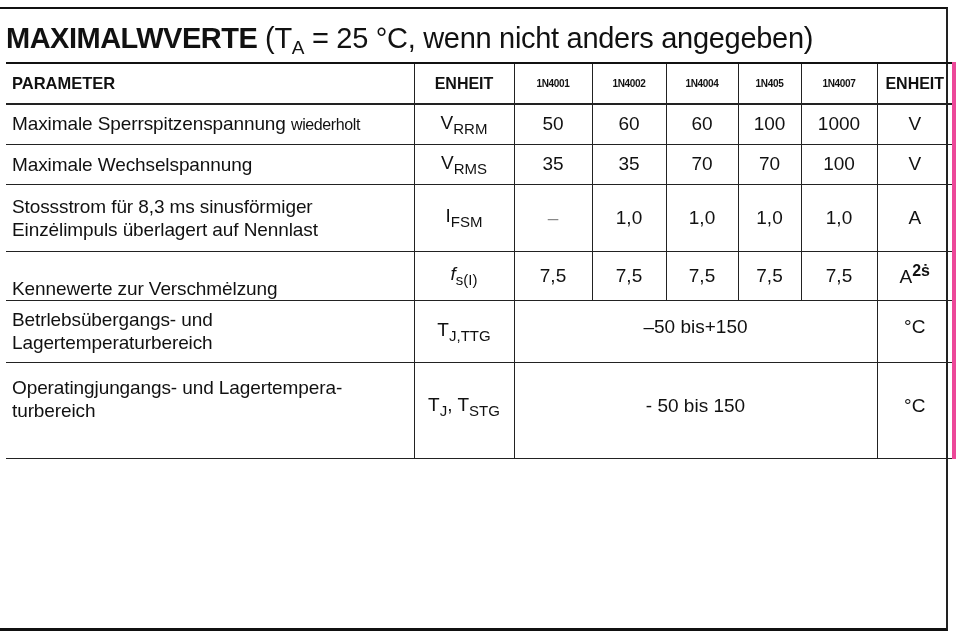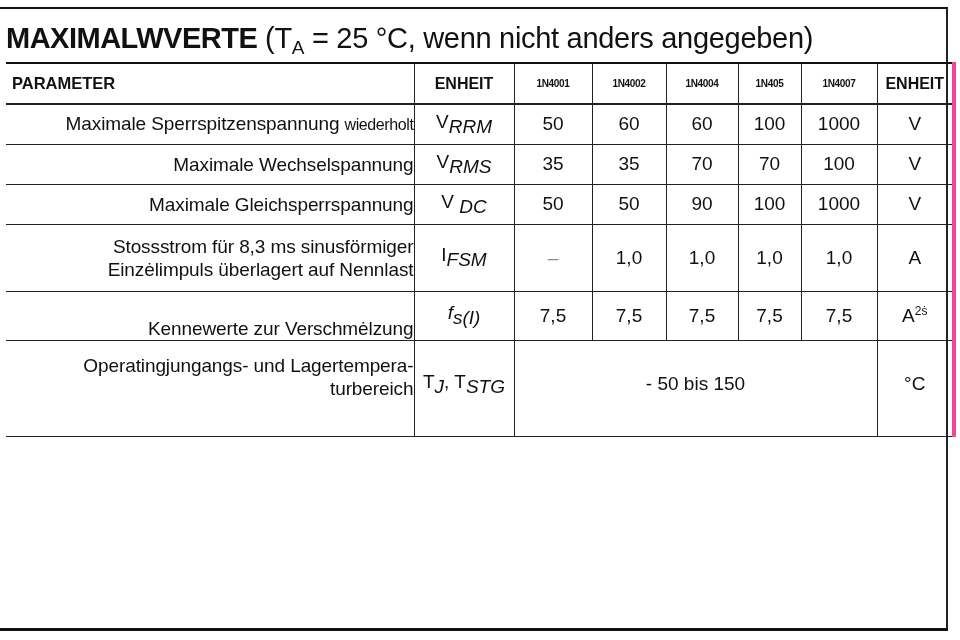--- a/index.html
+++ b/index.html
@@ -9,25 +9,25 @@
   .title b { font-weight: bold; letter-spacing: -0.5px; }
   .title sub { font-size: 19px; vertical-align: -6px; }
   table { position: absolute; left: 6px; top: 62px; border-collapse: collapse; table-layout: fixed; width: 948px; }
   td, th { border: 1px solid #222; padding: 0; font-weight: normal; }
   tr > :first-child { border-left: none; }
   tr > :last-child { border-right: 4px solid #ec4899; }
   th { height: 39px; font-weight: bold; font-size: 16px; text-align: center; border-top: 2px solid #111; border-bottom: 2px solid #222; }
   th.param { text-align: left; padding-left: 6px; font-size: 16.5px; }
   th.dev { font-size: 10px; letter-spacing: -0.3px; margin-top: 8px; }
   td { font-size: 19px; text-align: center; vertical-align: middle; }
-  td.param { text-align: right; padding-left: 6px; line-height: 23px; font-size: 19px; letter-spacing: -0.1px; }
+  td.param { text-align: left; padding-left: 6px; line-height: 23px; font-size: 19px; letter-spacing: -0.1px; }
   td.param .small { font-size: 16px; letter-spacing: -0.4px; }
-  .sym sub { font-size: 19px; vertical-align: -5px; font-style: italic; }
+  .sym sub { font-size: 15px; vertical-align: -5px; }
   .sym .it { font-style: italic; }
-  .unit sup { font-size: 12px; }
+  .unit sup { font-size: 16px; font-weight: bold; }
   .muted { color: #888; }
   .r1 { height: 40px; } .r2 { height: 40px; margin-left: 35px; } .r3 { height: 40px; }
   .r4 { height: 61px; } .r5 { height: 67px; margin-left: 13px; } .r6 { height: 66px; }
   .r7 { height: 47px; } .r8 { height: 62px; } .r9 { height: 96px; }
   .r7 td.param { vertical-align: top; padding-top: 25px; }
   .r9 td.param { vertical-align: top; padding-top: 13px; margin-left: 16px; }
   .span-val { text-align: center; }
 </style>
 </head>
 <body>
@@ -74,30 +74,20 @@
     <td class="param">Maximale Wechselspannung</td>
     <td class="sym"><span>V</span><sub>RMS</sub></td>
     <td>35</td>
     <td>35</td>
     <td>70</td>
     <td>70</td>
     <td>100</td>
     <td class="unit">V</td>
   </tr>
 
-  <tr class="r3">
-    <td class="param">Maximale Gleichsperrspannung</td>
-    <td class="sym"><span style="white-space:pre">V </span><sub>DC</sub></td>
-    <td>50</td>
-    <td>50</td>
-    <td>90</td>
-    <td>100</td>
-    <td>1000</td>
-    <td class="unit">V</td>
-  </tr>
 
 
   <tr class="r5">
     <td class="param"><span>Stossstrom für 8,3 ms sinusförmiger</span><br><span>Einzėlimpuls überlagert auf Nennlast</span></td>
     <td class="sym"><span>I</span><sub>FSM</sub></td>
     <td class="muted">–</td>
     <td>1,0</td>
     <td>1,0</td>
     <td>1,0</td>
     <td>1,0</td>
@@ -109,20 +99,26 @@
     <td class="param">Kennewerte zur Verschmėlzung</td>
     <td class="sym"><span class="it">f</span><sub>s(I)</sub></td>
     <td>7,5</td>
     <td>7,5</td>
     <td>7,5</td>
     <td>7,5</td>
     <td>7,5</td>
     <td class="unit"><span>A</span><sup>2ṡ</sup></td>
   </tr>
 
+  <tr class="r8">
+    <td class="param"><span>Betrlebsübergangs- und</span><br><span>Lagertemperaturbereich</span></td>
+    <td class="sym"><span>T</span><sub>J,TTG</sub></td>
+    <td colspan="5" class="span-val" style="padding-bottom:8px">–50 bis+150</td>
+    <td class="unit" style="padding-bottom:8px">°C</td>
+  </tr>
 
   <tr class="r9">
     <td class="param"><span>Operatingjungangs- und Lagertempera-</span><br><span>turbereich</span></td>
     <td class="sym" style="padding-bottom:8px"><span>T</span><sub>J</sub><span>, T</span><sub>STG</sub></td>
     <td colspan="5" class="span-val" style="padding-bottom:8px">- 50 bis 150</td>
     <td class="unit" style="padding-bottom:8px">°C</td>
   </tr>
 </tbody>
   </table>
 

